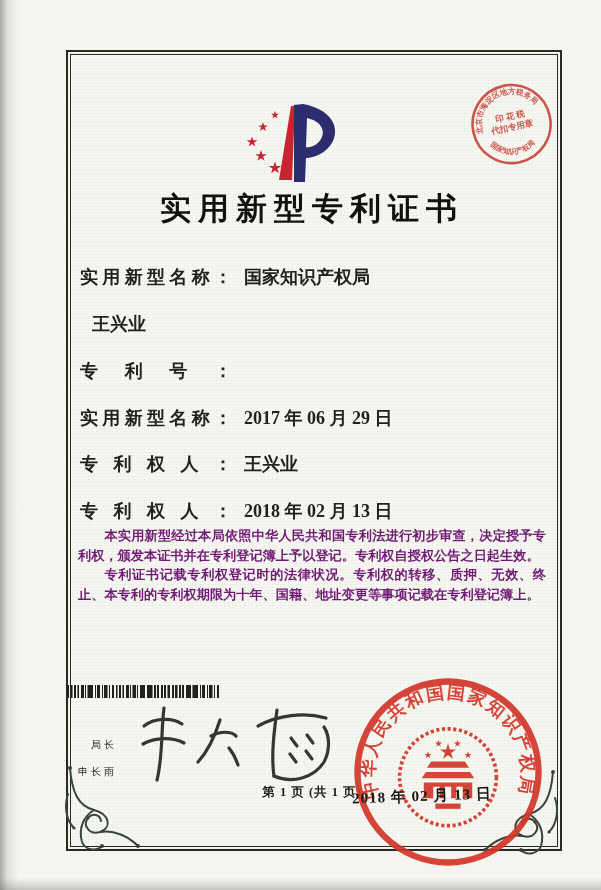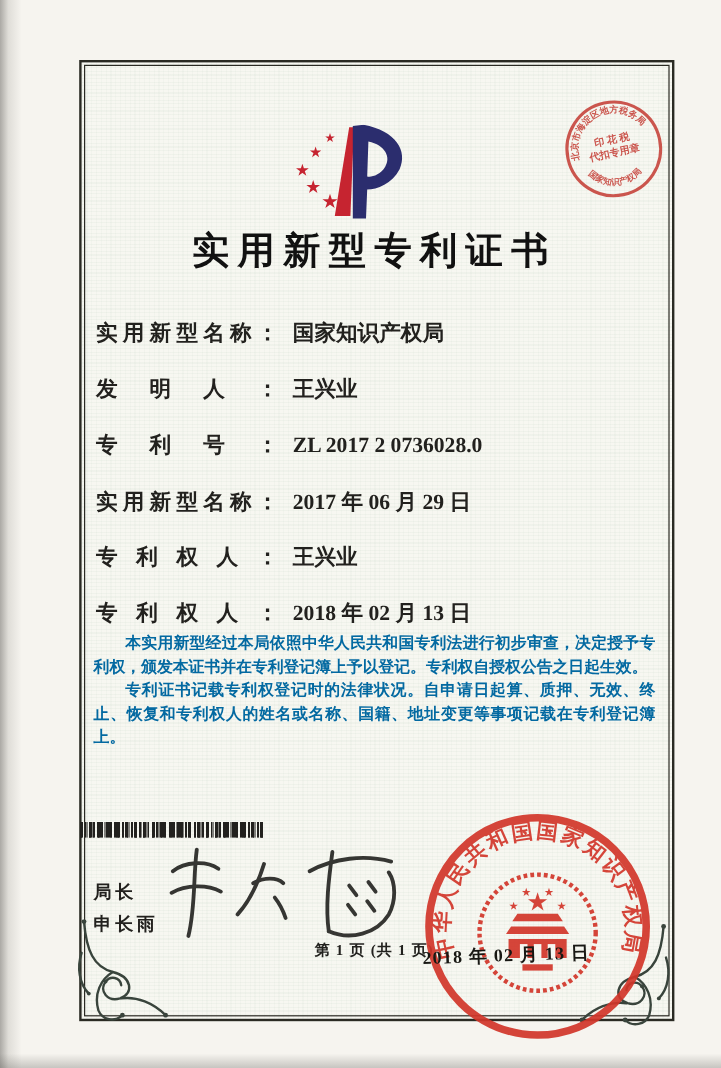--- a/index.html
+++ b/index.html
@@ -34,31 +34,31 @@
     font-size:31px;font-weight:700;letter-spacing:7px;color:#111;
   }
   .logo{position:absolute;left:228px;top:104px;}
   .tax-stamp{position:absolute;left:462px;top:74px;transform:rotate(-12deg);opacity:.85;}
   .fields{position:absolute;left:80px;top:0;width:460px;}
   .field-row{position:absolute;left:0;display:flex;font-size:18px;font-weight:600;white-space:nowrap;align-items:center;}
   .f-label{display:inline-block;width:152px;text-align:justify;text-align-last:justify;}
   .f-value{margin-left:12px;}
   .body-text{
     position:absolute;left:78px;top:526px;width:468px;
-    font-size:13.2px;line-height:19.5px;text-align:justify;font-weight:600;color:#0369a1;
+    font-size:13.2px;line-height:19.5px;text-align:justify;font-weight:600;color:#701a75;
   }
   .body-text p{margin:0;text-indent:2em;}
   .barcode{
     position:absolute;left:67px;top:685px;width:153px;height:13px;
     background:
       repeating-linear-gradient(90deg,#22211e 0 1.5px,rgba(0,0,0,0) 1.5px 3.5px),
       repeating-linear-gradient(90deg,#22211e 0 2px,rgba(0,0,0,0) 2px 7.5px),
       repeating-linear-gradient(90deg,rgba(34,33,30,.55) 0 1px,rgba(0,0,0,0) 1px 5px);
   }
-  .director{position:absolute;left:78px;top:731px;font-size:15px;font-weight:700;letter-spacing:3px;line-height:27px;}
+  .director{position:absolute;left:78px;top:731px;font-size:10px;font-weight:400;letter-spacing:3px;line-height:27px;text-align:right;}
   .signature{position:absolute;left:128px;top:698px;z-index:6;}
   .big-seal{position:absolute;left:348px;top:672px;z-index:5;opacity:.92;}
   .seal-date{
     position:absolute;left:352px;top:786px;width:196px;z-index:7;
     font-size:15px;font-weight:700;letter-spacing:1px;color:#181814;transform:rotate(-2deg);white-space:nowrap;
   }
   .footer{position:absolute;left:66px;top:784px;width:492px;text-align:center;font-size:12.5px;font-weight:600;letter-spacing:1px;}
   .flourish{position:absolute;z-index:4;}
   .flourish.bl{left:58px;top:766px;}
   .flourish.br{right:36px;top:770px;transform:scaleX(-1);}
@@ -117,44 +117,42 @@
   </div>
 
   <div class="title">实用新型专利证书</div>
 
   <div class="fields">
     <div class="field-row" style="top:265px">
       <span class="f-label">实用新型名称：</span>
       <span class="f-value">国家知识产权局</span>
     </div>
     <div class="field-row" style="top:312px">
-      <span class="f-label">发明人：</span>
       <span class="f-value">王兴业</span>
     </div>
     <div class="field-row" style="top:359px">
       <span class="f-label">专利号：</span>
-      <span class="f-value">ZL 2017 2 0736028.0</span>
     </div>
     <div class="field-row" style="top:406px">
       <span class="f-label">实用新型名称：</span>
       <span class="f-value">2017 年 06 月 29 日</span>
     </div>
     <div class="field-row" style="top:452px">
       <span class="f-label">专利权人：</span>
       <span class="f-value">王兴业</span>
     </div>
     <div class="field-row" style="top:499px">
       <span class="f-label">专利权人：</span>
       <span class="f-value">2018 年 02 月 13 日</span>
     </div>
   </div>
 
   <div class="body-text">
     <p>本实用新型经过本局依照中华人民共和国专利法进行初步审查，决定授予专利权，颁发本证书并在专利登记簿上予以登记。专利权自授权公告之日起生效。</p>
-    <p>专利证书记载专利权登记时的法律状况。自申请日起算、质押、无效、终止、恢复和专利权人的姓名或名称、国籍、地址变更等事项记载在专利登记簿上。</p>
+    <p>专利证书记载专利权登记时的法律状况。专利权的转移、质押、无效、终止、本专利的专利权期限为十年、国籍、地址变更等事项记载在专利登记簿上。</p>
   </div>
 
   <div class="barcode"></div>
 
   <div class="director">
     <div>局长</div>
     <div>申长雨</div>
   </div>
 
   <div class="signature">

